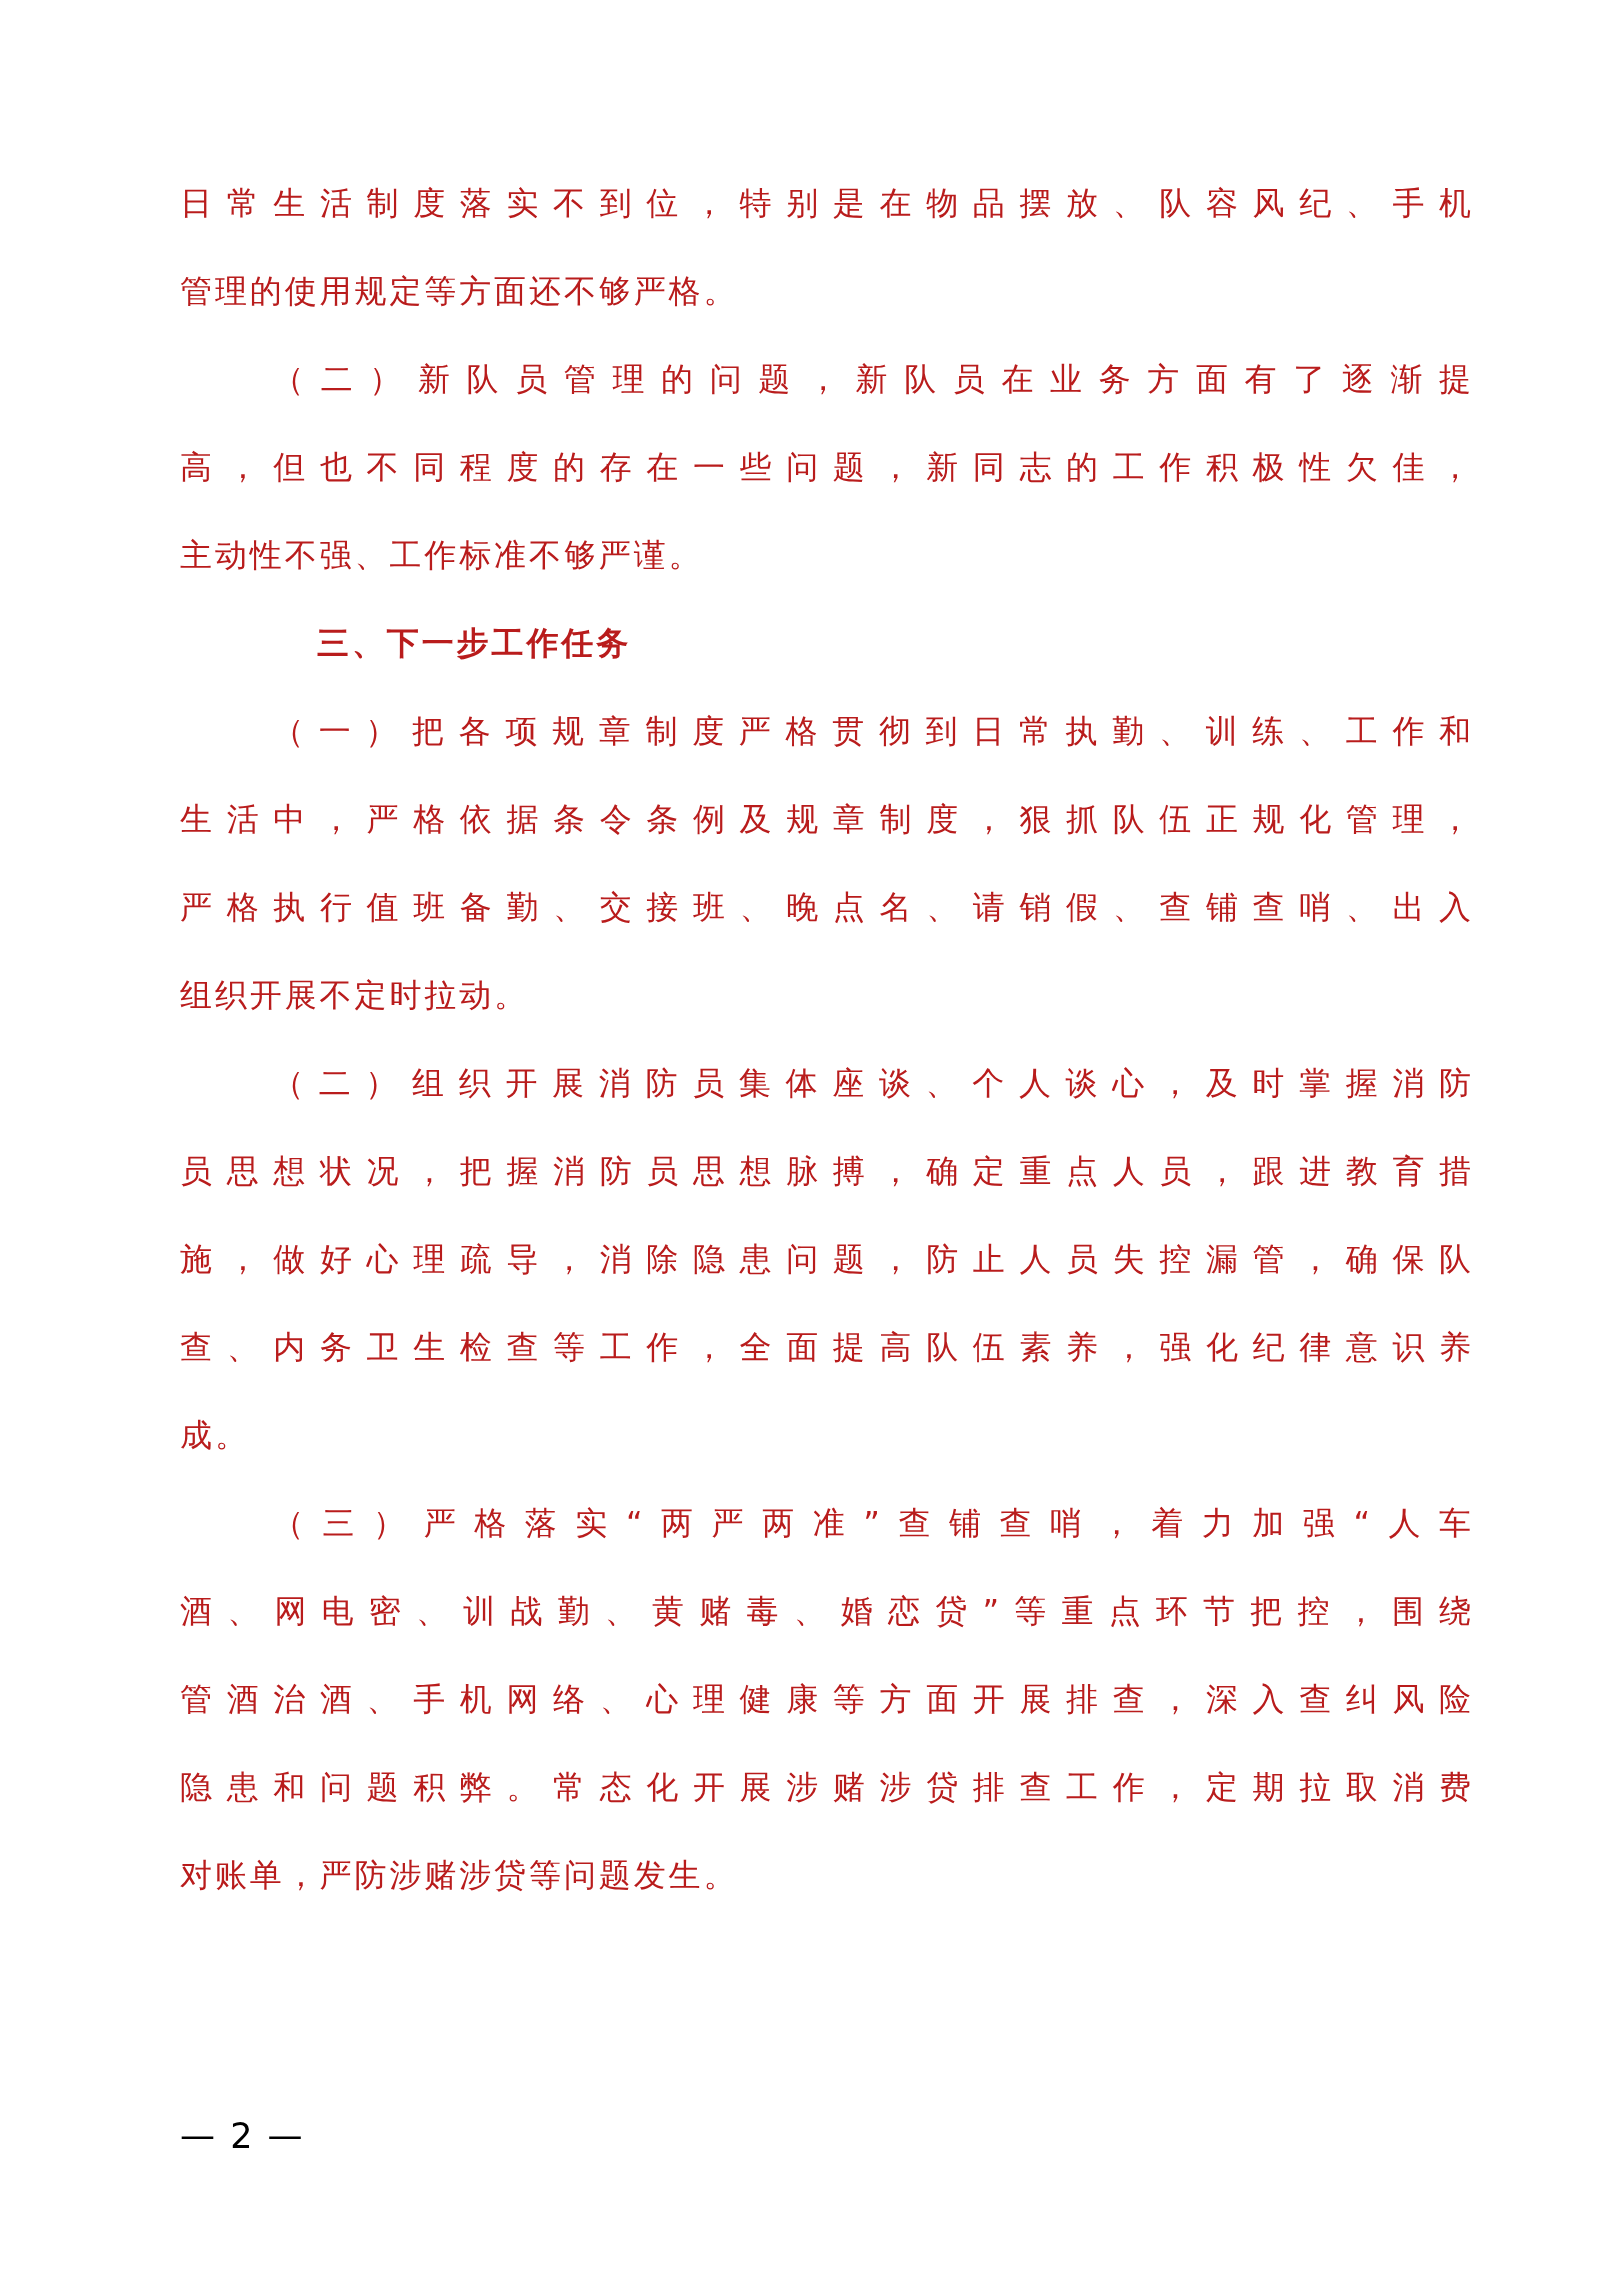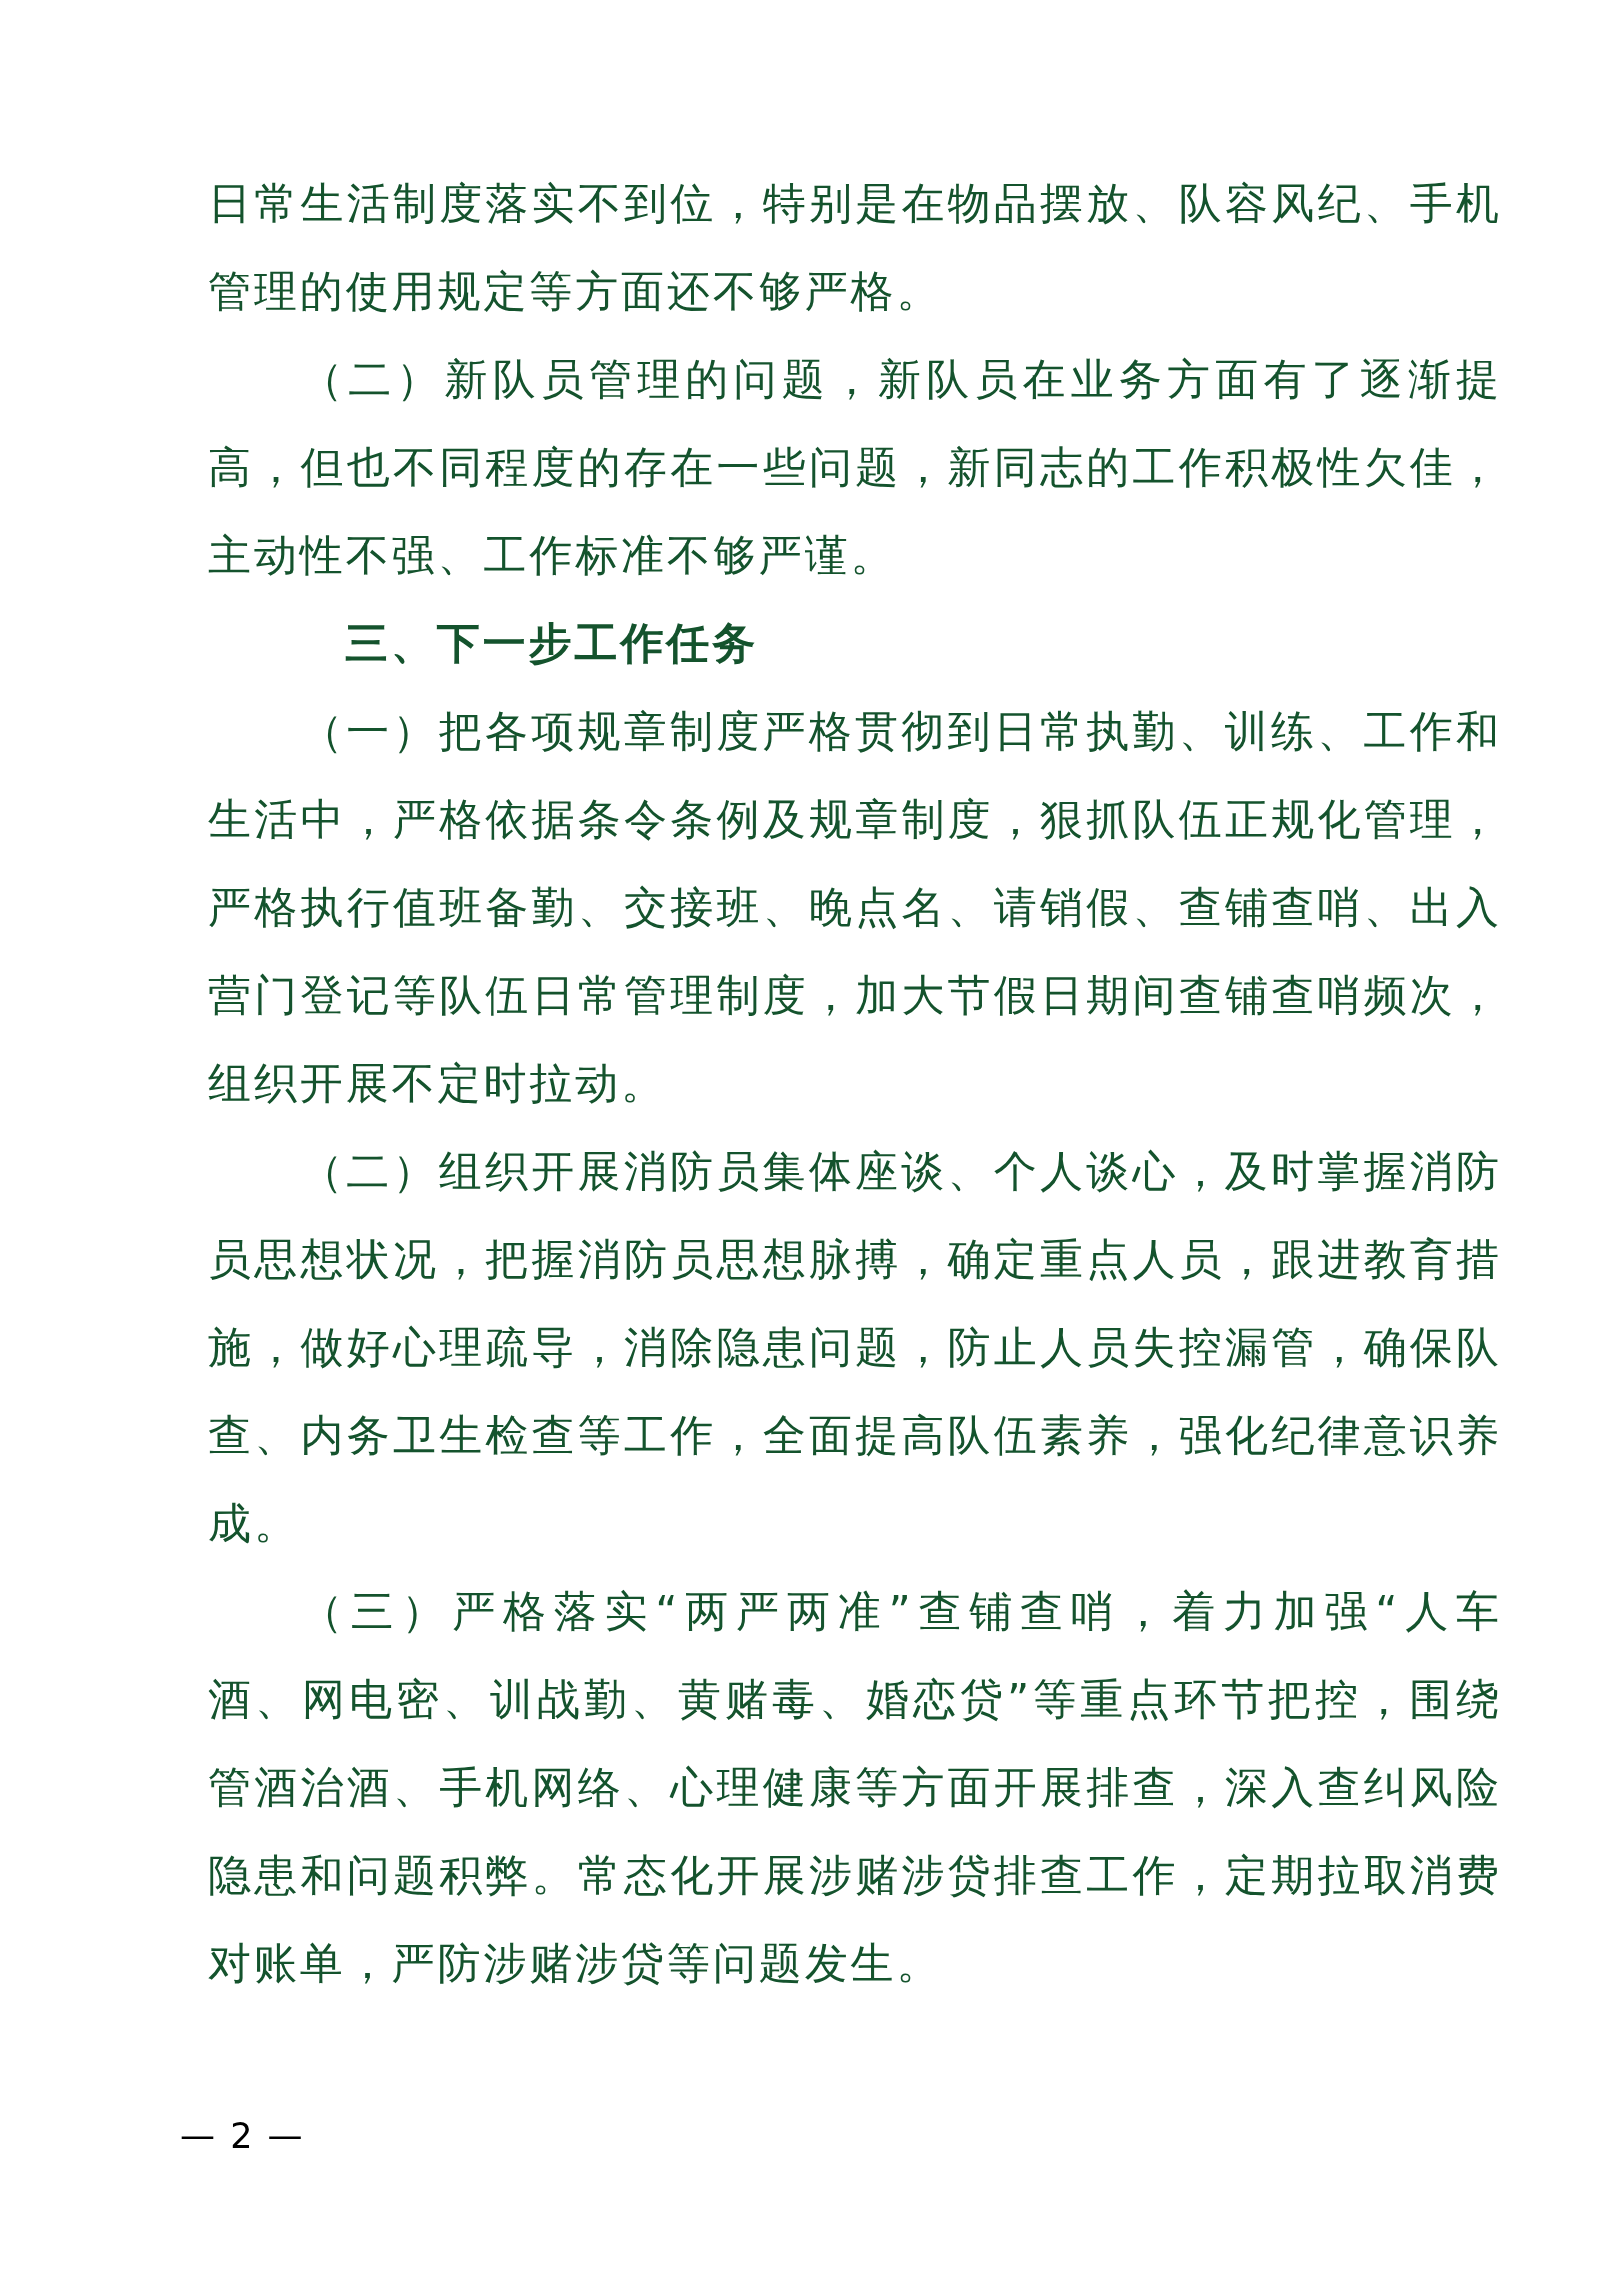--- a/index.html
+++ b/index.html
@@ -14,25 +14,24 @@
     background: #ffffff;
     overflow: hidden;
     font-family: "DejaVu Sans", sans-serif;
     color: #000000;
   }
   .content {
     position: absolute;
     left: 180px;
     top: 159px;
     width: 1294px;
-    font-size: 43px;
+    font-size: 32px;
     line-height: 88px;
     letter-spacing: 2.9px;
-    color: #14532d;
-    margin-left: 28px;
+    color: #b91c1c;
   }
   .line {
     width: 100%;
     white-space: nowrap;
   }
   
   .fill {
     text-align: justify;
     text-align-last: justify;
     white-space: normal;
@@ -68,21 +67,20 @@
   <div class="content">
     <div class="line fill">日常生活制度落实不到位，特别是在物品摆放、队容风纪、手机</div>
     <div class="line end">管理的使用规定等方面还不够严格。</div>
     <div class="line fill indent">（二）新队员管理的问题，新队员在业务方面有了逐渐提</div>
     <div class="line fill">高，但也不同程度的存在一些问题，新同志的工作积极性欠佳，</div>
     <div class="line end">主动性不强、工作标准不够严谨。</div>
     <div class="line heading">三、下一步工作任务</div>
     <div class="line fill indent">（一）把各项规章制度严格贯彻到日常执勤、训练、工作和</div>
     <div class="line fill">生活中，严格依据条令条例及规章制度，狠抓队伍正规化管理，</div>
     <div class="line fill">严格执行值班备勤、交接班、晚点名、请销假、查铺查哨、出入</div>
-    <div class="line fill">营门登记等队伍日常管理制度，加大节假日期间查铺查哨频次，</div>
     <div class="line end">组织开展不定时拉动。</div>
     <div class="line fill indent">（二）组织开展消防员集体座谈、个人谈心，及时掌握消防</div>
     <div class="line fill">员思想状况，把握消防员思想脉搏，确定重点人员，跟进教育措</div>
     <div class="line fill">施，做好心理疏导，消除隐患问题，防止人员失控漏管，确保队</div>
     <div class="line fill">查、内务卫生检查等工作，全面提高队伍素养，强化纪律意识养</div>
     <div class="line end">成。</div>
     <div class="line fill indent">（三）严格落实“两严两准”查铺查哨，着力加强“人车</div>
     <div class="line fill">酒、网电密、训战勤、黄赌毒、婚恋贷”等重点环节把控，围绕</div>
     <div class="line fill">管酒治酒、手机网络、心理健康等方面开展排查，深入查纠风险</div>
     <div class="line fill">隐患和问题积弊。常态化开展涉赌涉贷排查工作，定期拉取消费</div>

